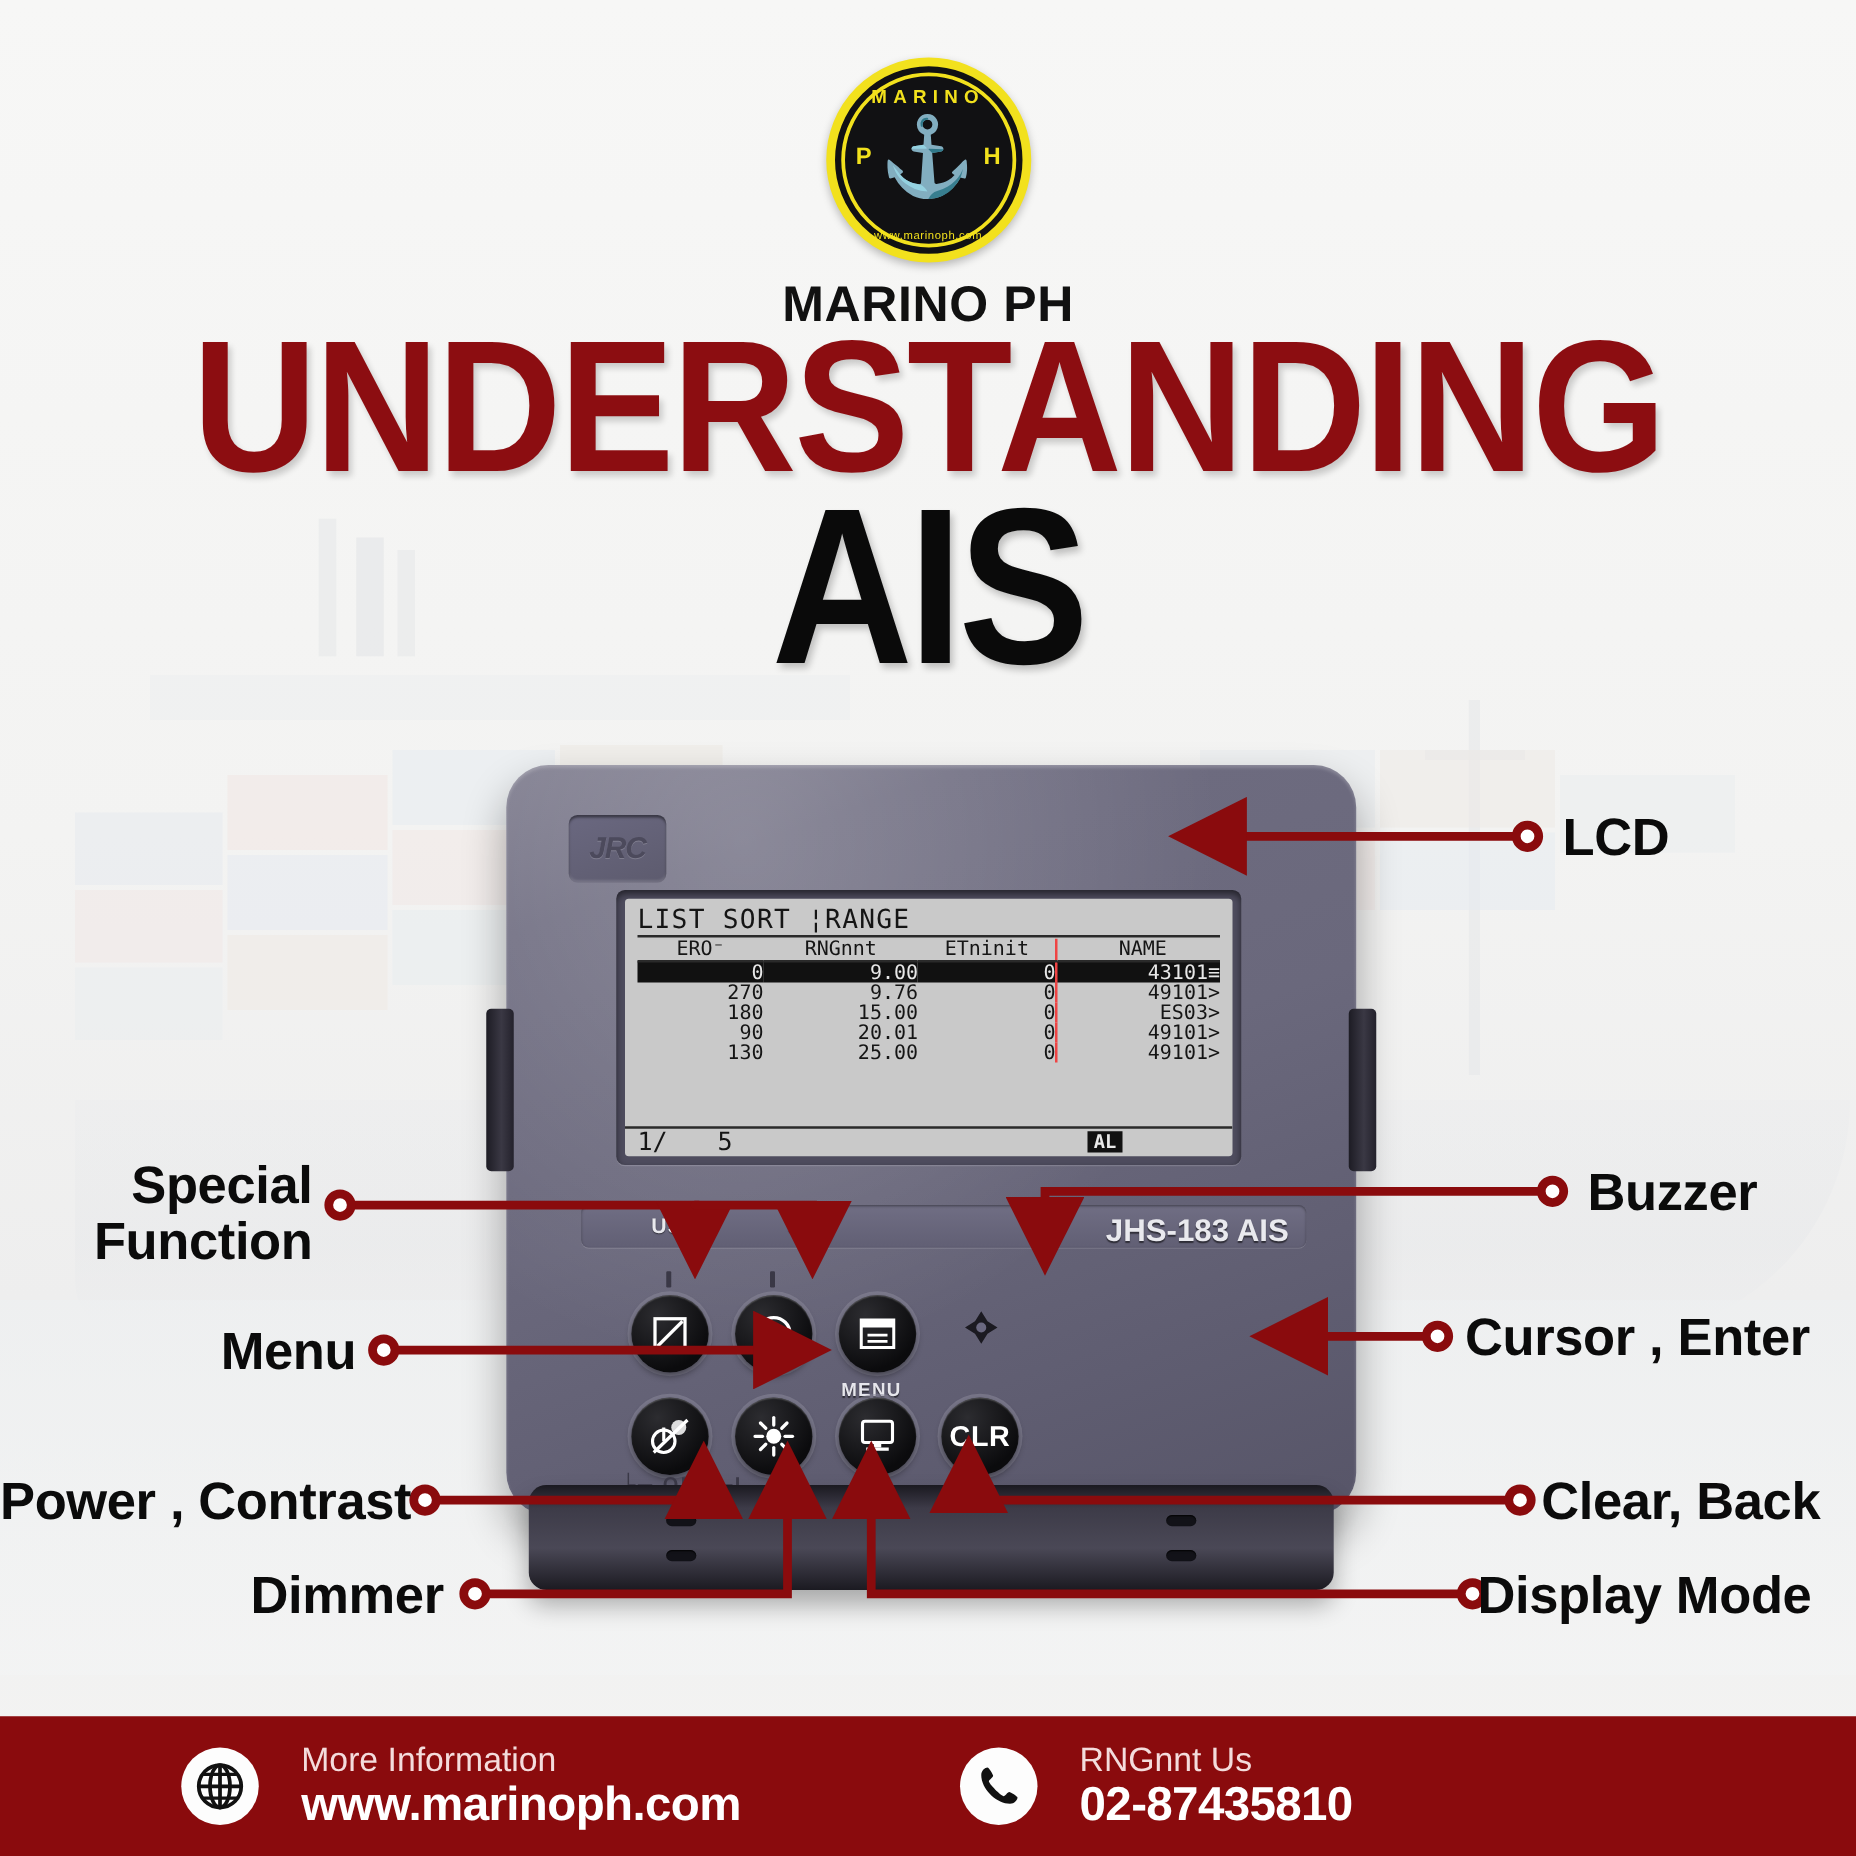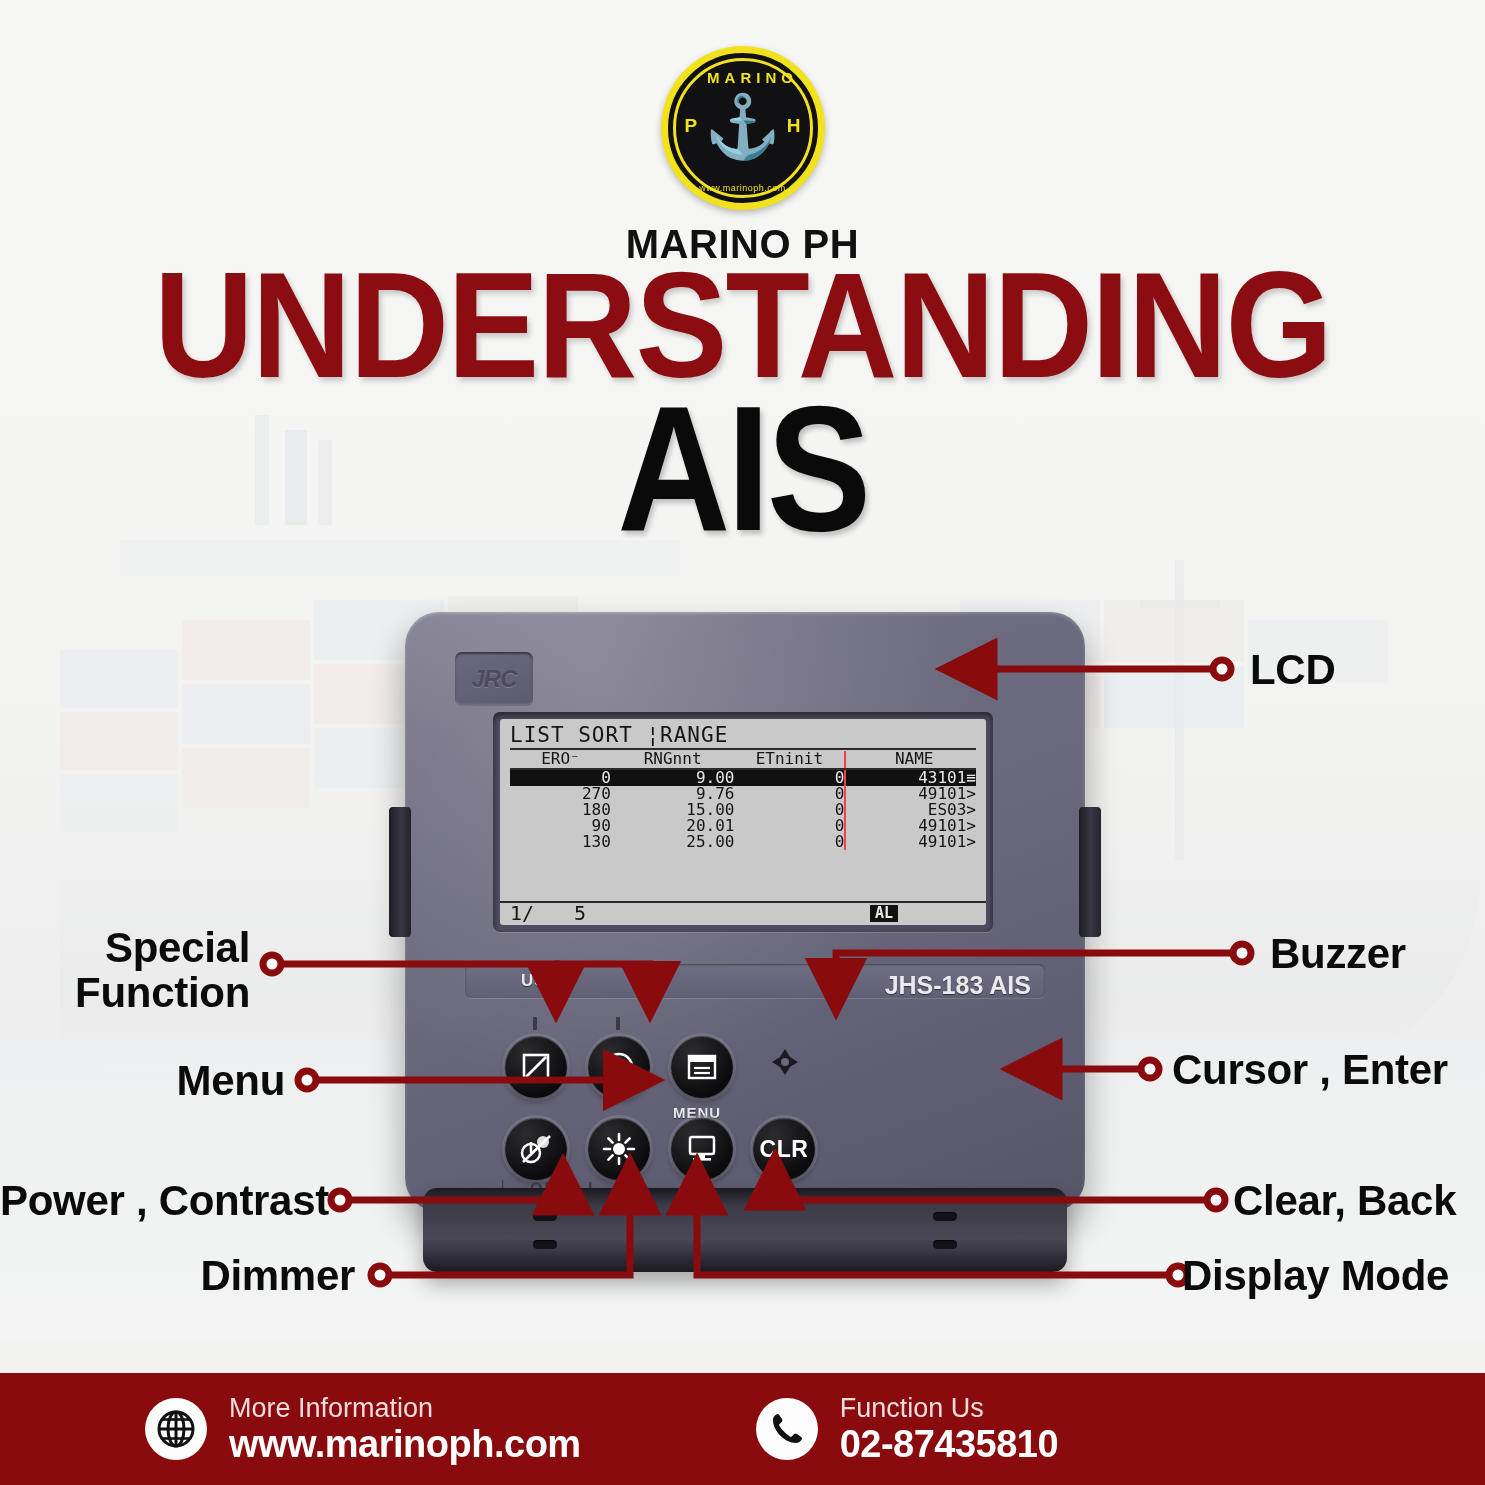--- a/index.html
+++ b/index.html
@@ -24,21 +24,21 @@
 
   
   .logo-wrap{position:absolute;left:0;right:0;top:46px;text-align:center;}
   .logo{width:150px;height:150px;border-radius:50%;background:#111113;
         border:7px solid #f2e11d;margin:0 auto;position:relative;
         box-shadow:0 3px 7px rgba(0,0,0,.25);}
   .logo .ring{position:absolute;inset:5px;border:3px solid #f2e11d;border-radius:50%;}
   .logo .anchor{position:absolute;left:50%;top:50%;transform:translate(-50%,-52%);
         color:#f2e11d;font-size:62px;line-height:1;}
   .logo .wM{position:absolute;left:50%;top:16px;transform:translateX(-50%);
-        color:#f2e11d;font-size:15px;font-weight:bold;letter-spacing:5px;margin-left:10px;}
+        color:#f2e11d;font-size:15px;font-weight:bold;letter-spacing:5px;}
   .logo .wP{position:absolute;left:17px;top:62px;color:#f2e11d;font-size:19px;font-weight:bold;}
   .logo .wH{position:absolute;right:17px;top:62px;color:#f2e11d;font-size:19px;font-weight:bold;}
   .logo .wUrl{position:absolute;left:50%;bottom:10px;transform:translateX(-50%);
         color:#f2e11d;font-size:9px;letter-spacing:.5px;white-space:nowrap;}
   .brand{font-size:40px;font-weight:bold;color:#111;letter-spacing:.5px;margin-top:12px;}
 
   .title1{position:absolute;left:0;right:0;top:255px;text-align:center;
       font-size:150px;line-height:.94;font-weight:bold;color:#8c0d11;
       font-family:"Liberation Sans Narrow","Liberation Sans",sans-serif;
       transform:scaleX(.92);letter-spacing:-2px;
@@ -146,21 +146,21 @@
   
   .cal{position:absolute;color:#0b0b0b;font-weight:bold;
        font-size:42px;letter-spacing:-.3px;line-height:1.08;white-space:pre;}
   .cal.r{text-align:left;}
   .cal.l{text-align:right;}
   svg.lead{position:absolute;inset:0;width:1485px;height:1485px;pointer-events:none;}
 
   
   .footer{position:absolute;left:0;bottom:0;width:1485px;height:112px;background:#8a0b0d;
      display:flex;align-items:center;}
-  .fitem{display:flex;align-items:center;gap:22px;}
+  .fitem{display:flex;align-items:center;gap:34px;}
   .fitem.one{margin-left:145px;}
   .fitem.two{margin-left:175px;}
   .fic{width:62px;height:62px;border-radius:50%;background:#fdfdfd;
      display:flex;align-items:center;justify-content:center;color:#111;}
   .fsm{color:#f4dcdc;font-size:27px;font-weight:normal;line-height:1.15;}
   .fbg{color:#ffffff;font-size:38px;font-weight:bold;line-height:1.1;letter-spacing:-.5px;}
 </style>
 </head>
 <body>
 
@@ -415,17 +415,17 @@
       <div class="fbg">www.marinoph.com</div>
     </div>
   </div>
   <div class="fitem two">
     <div class="fic">
       <svg width="36" height="36" viewBox="0 0 36 36">
         <path d="M9 3c-2 0-5 2.5-5 6 0 11 12 23 23 23 3.5 0 6-3 6-5 0-1-5.5-4.5-6.6-4.5-1.4 0-3.4 3.4-4.4 3.4C20 25.9 10.1 16 10.1 14c0-1 3.4-3 3.4-4.4C13.5 8.5 10 3 9 3z" fill="#111"></path>
       </svg>
     </div>
     <div>
-      <div class="fsm">Function Us</div>
+      <div class="fsm">RNGnnt Us</div>
       <div class="fbg">02-87435810</div>
     </div>
   </div>
 </div>
 
 </body></html>

